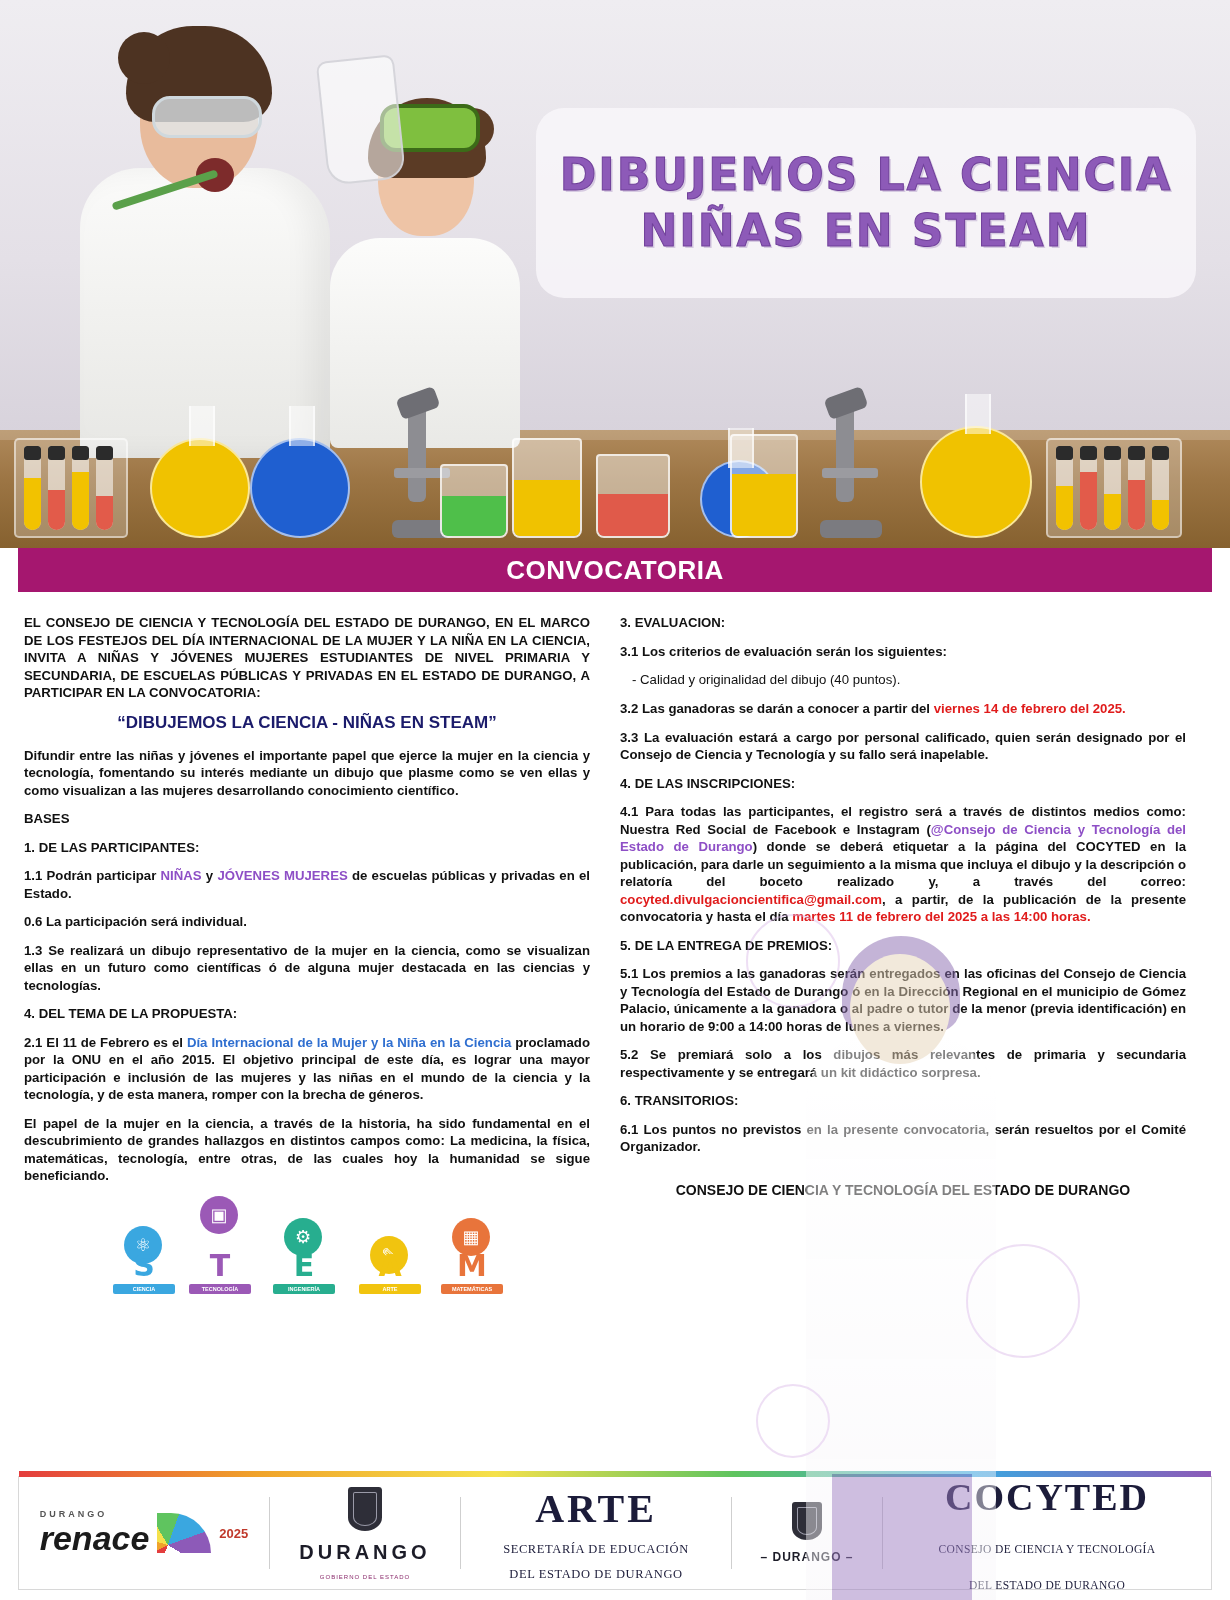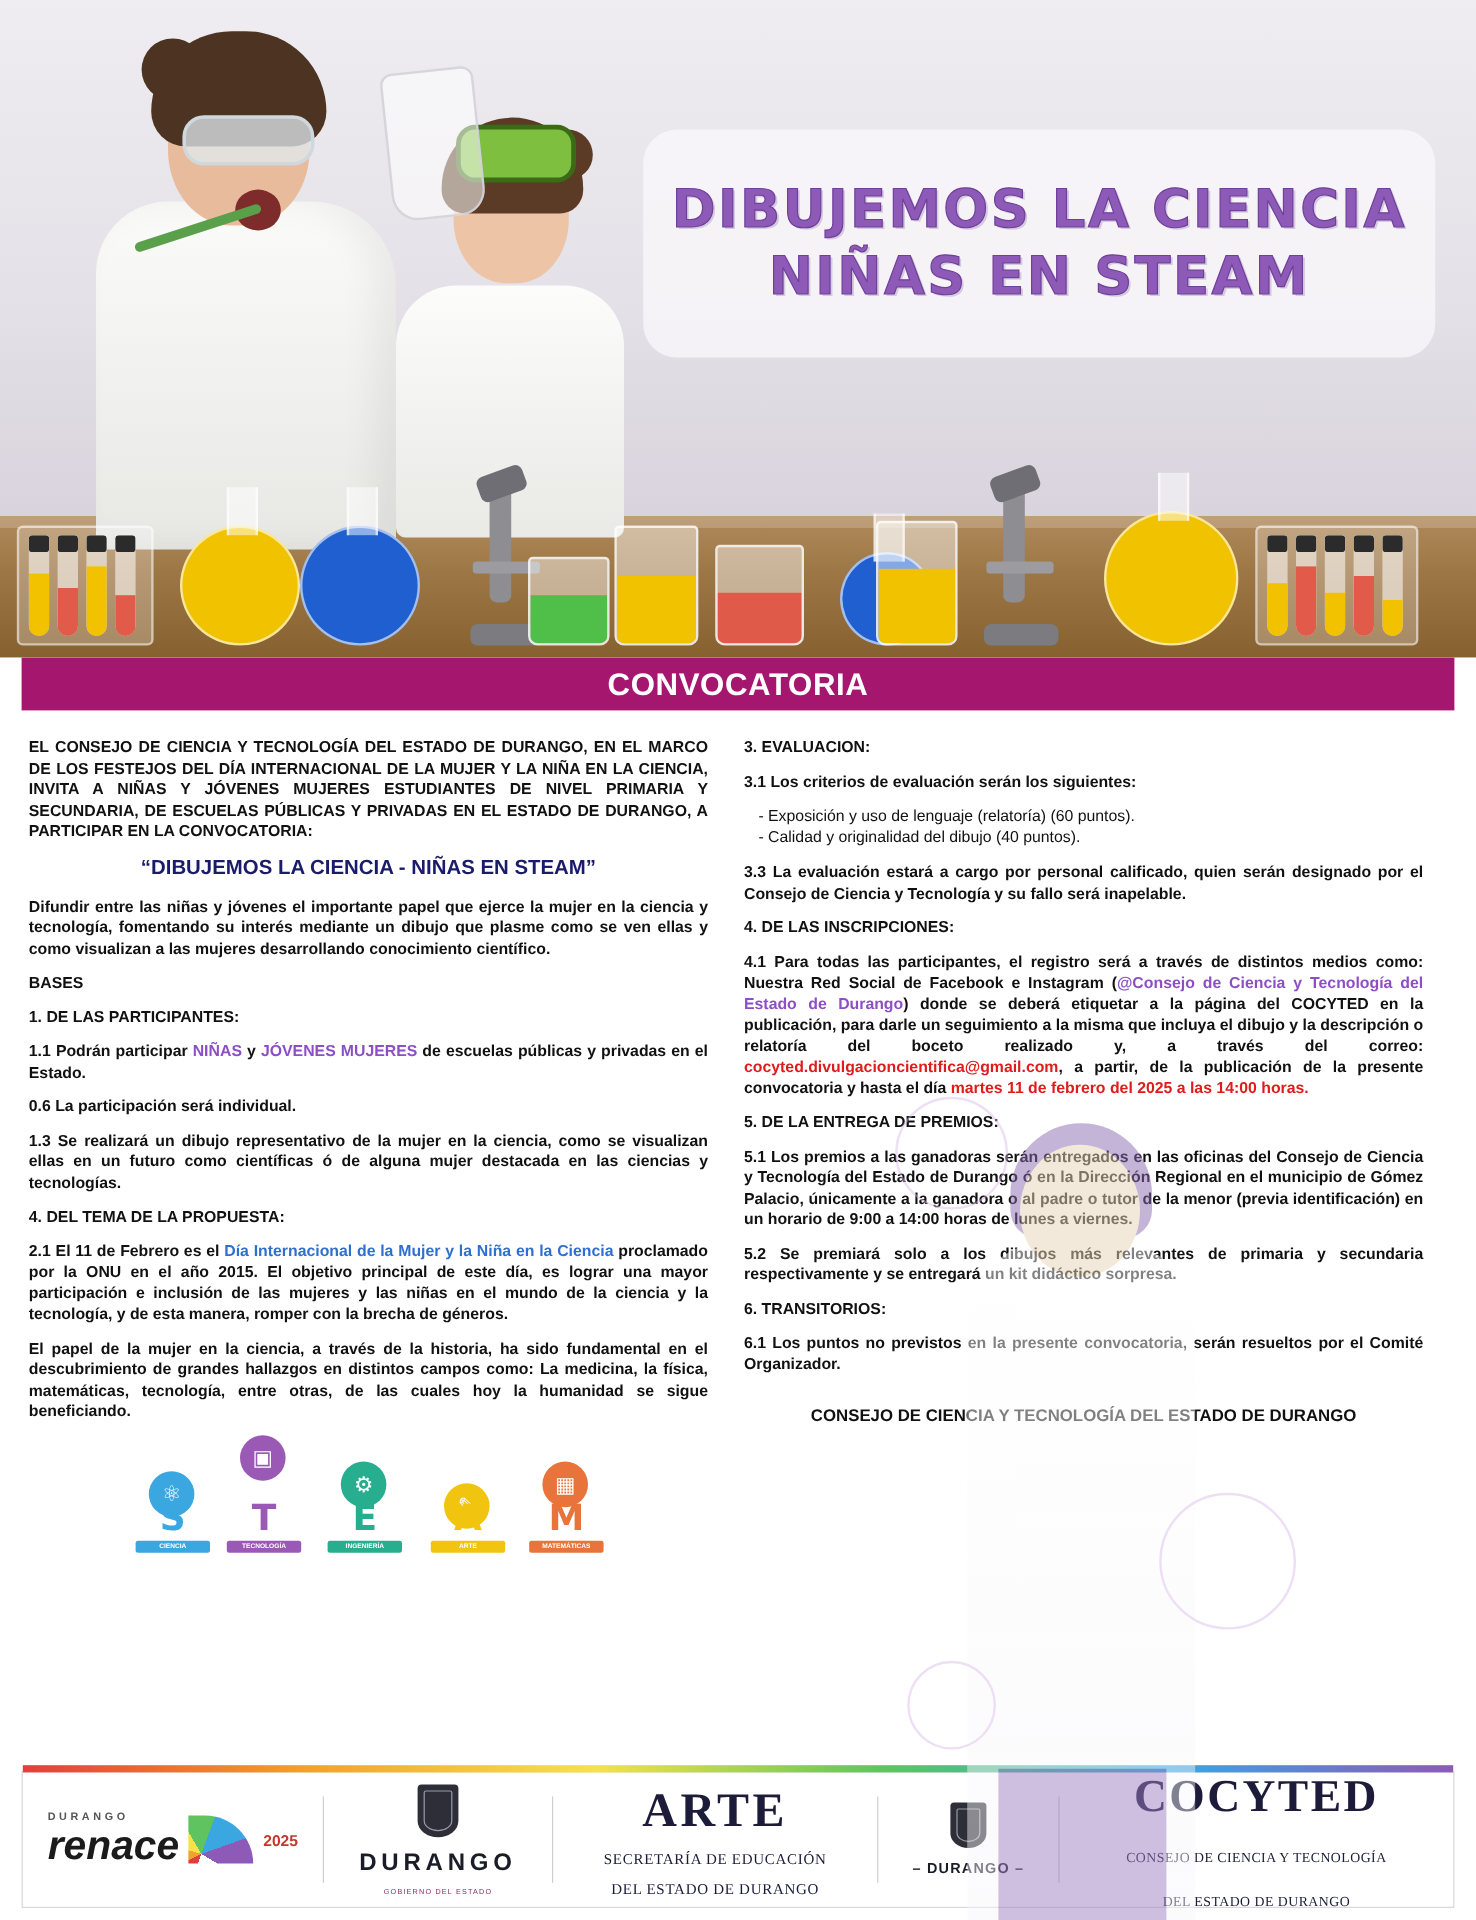--- a/index.html
+++ b/index.html
@@ -529,24 +529,24 @@
       <div class="wm-leg"></div>
       <div class="atom" style="left:0px;  top:0px;  width:90px;  height:90px;"></div>
       <div class="atom" style="left:220px;top:330px;width:110px; height:110px;"></div>
       <div class="atom" style="left:10px; top:470px;width:70px;  height:70px;"></div>
     </div>
 
     <p class="sec-title">3.  EVALUACION:</p>
     <p>3.1   Los criterios de evaluación serán los siguientes:</p>
 
     <div class="bullets">
-      <div>- Exposición y uso de lenguaje (relatoría) (60 puntos).</div>
       <div>- Calidad y originalidad del dibujo (40 puntos).</div>
     </div>
 
+    <p><span>3.2   Las ganadoras se darán a conocer a partir del </span><span class="red">viernes 14 de febrero del 2025.</span></p>
     <p>3.3   La evaluación estará a cargo por personal calificado, quien serán designado por el Consejo de Ciencia y Tecnología y su fallo será inapelable.</p>
 
     <p class="sec-title">4.  DE LAS INSCRIPCIONES:</p>
     <p><span>4.1   Para todas las participantes, el registro será a través de distintos medios como: Nuestra Red Social de Facebook e Instagram (</span><span class="purple">@Consejo de Ciencia y Tecnología del Estado de Durango</span><span>) donde se deberá etiquetar a la página del COCYTED en la publicación, para darle un seguimiento a la misma que incluya el dibujo y la descripción o relatoría del boceto realizado y, a través del correo: </span><span class="red">cocyted.divulgacioncientifica@gmail.com</span><span>, a partir, de la publicación de la presente convocatoria y hasta el día </span><span class="red">martes 11 de febrero del 2025 a las 14:00 horas.</span></p>
 
 
     <p class="sec-title">5.  DE LA ENTREGA DE PREMIOS:</p>
     <p class="tight">5.1   Los premios a las ganadoras serán entregados en las oficinas del Consejo de Ciencia y Tecnología del Estado de Durango ó en la Dirección Regional en el municipio de Gómez Palacio, únicamente a la ganadora o al padre o tutor de la menor (previa identificación) en un horario de 9:00 a 14:00 horas de lunes a viernes.</p>
     <p>5.2   Se premiará solo a los dibujos más relevantes de primaria y secundaria respectivamente y se entregará un kit didáctico sorpresa.</p>
 

